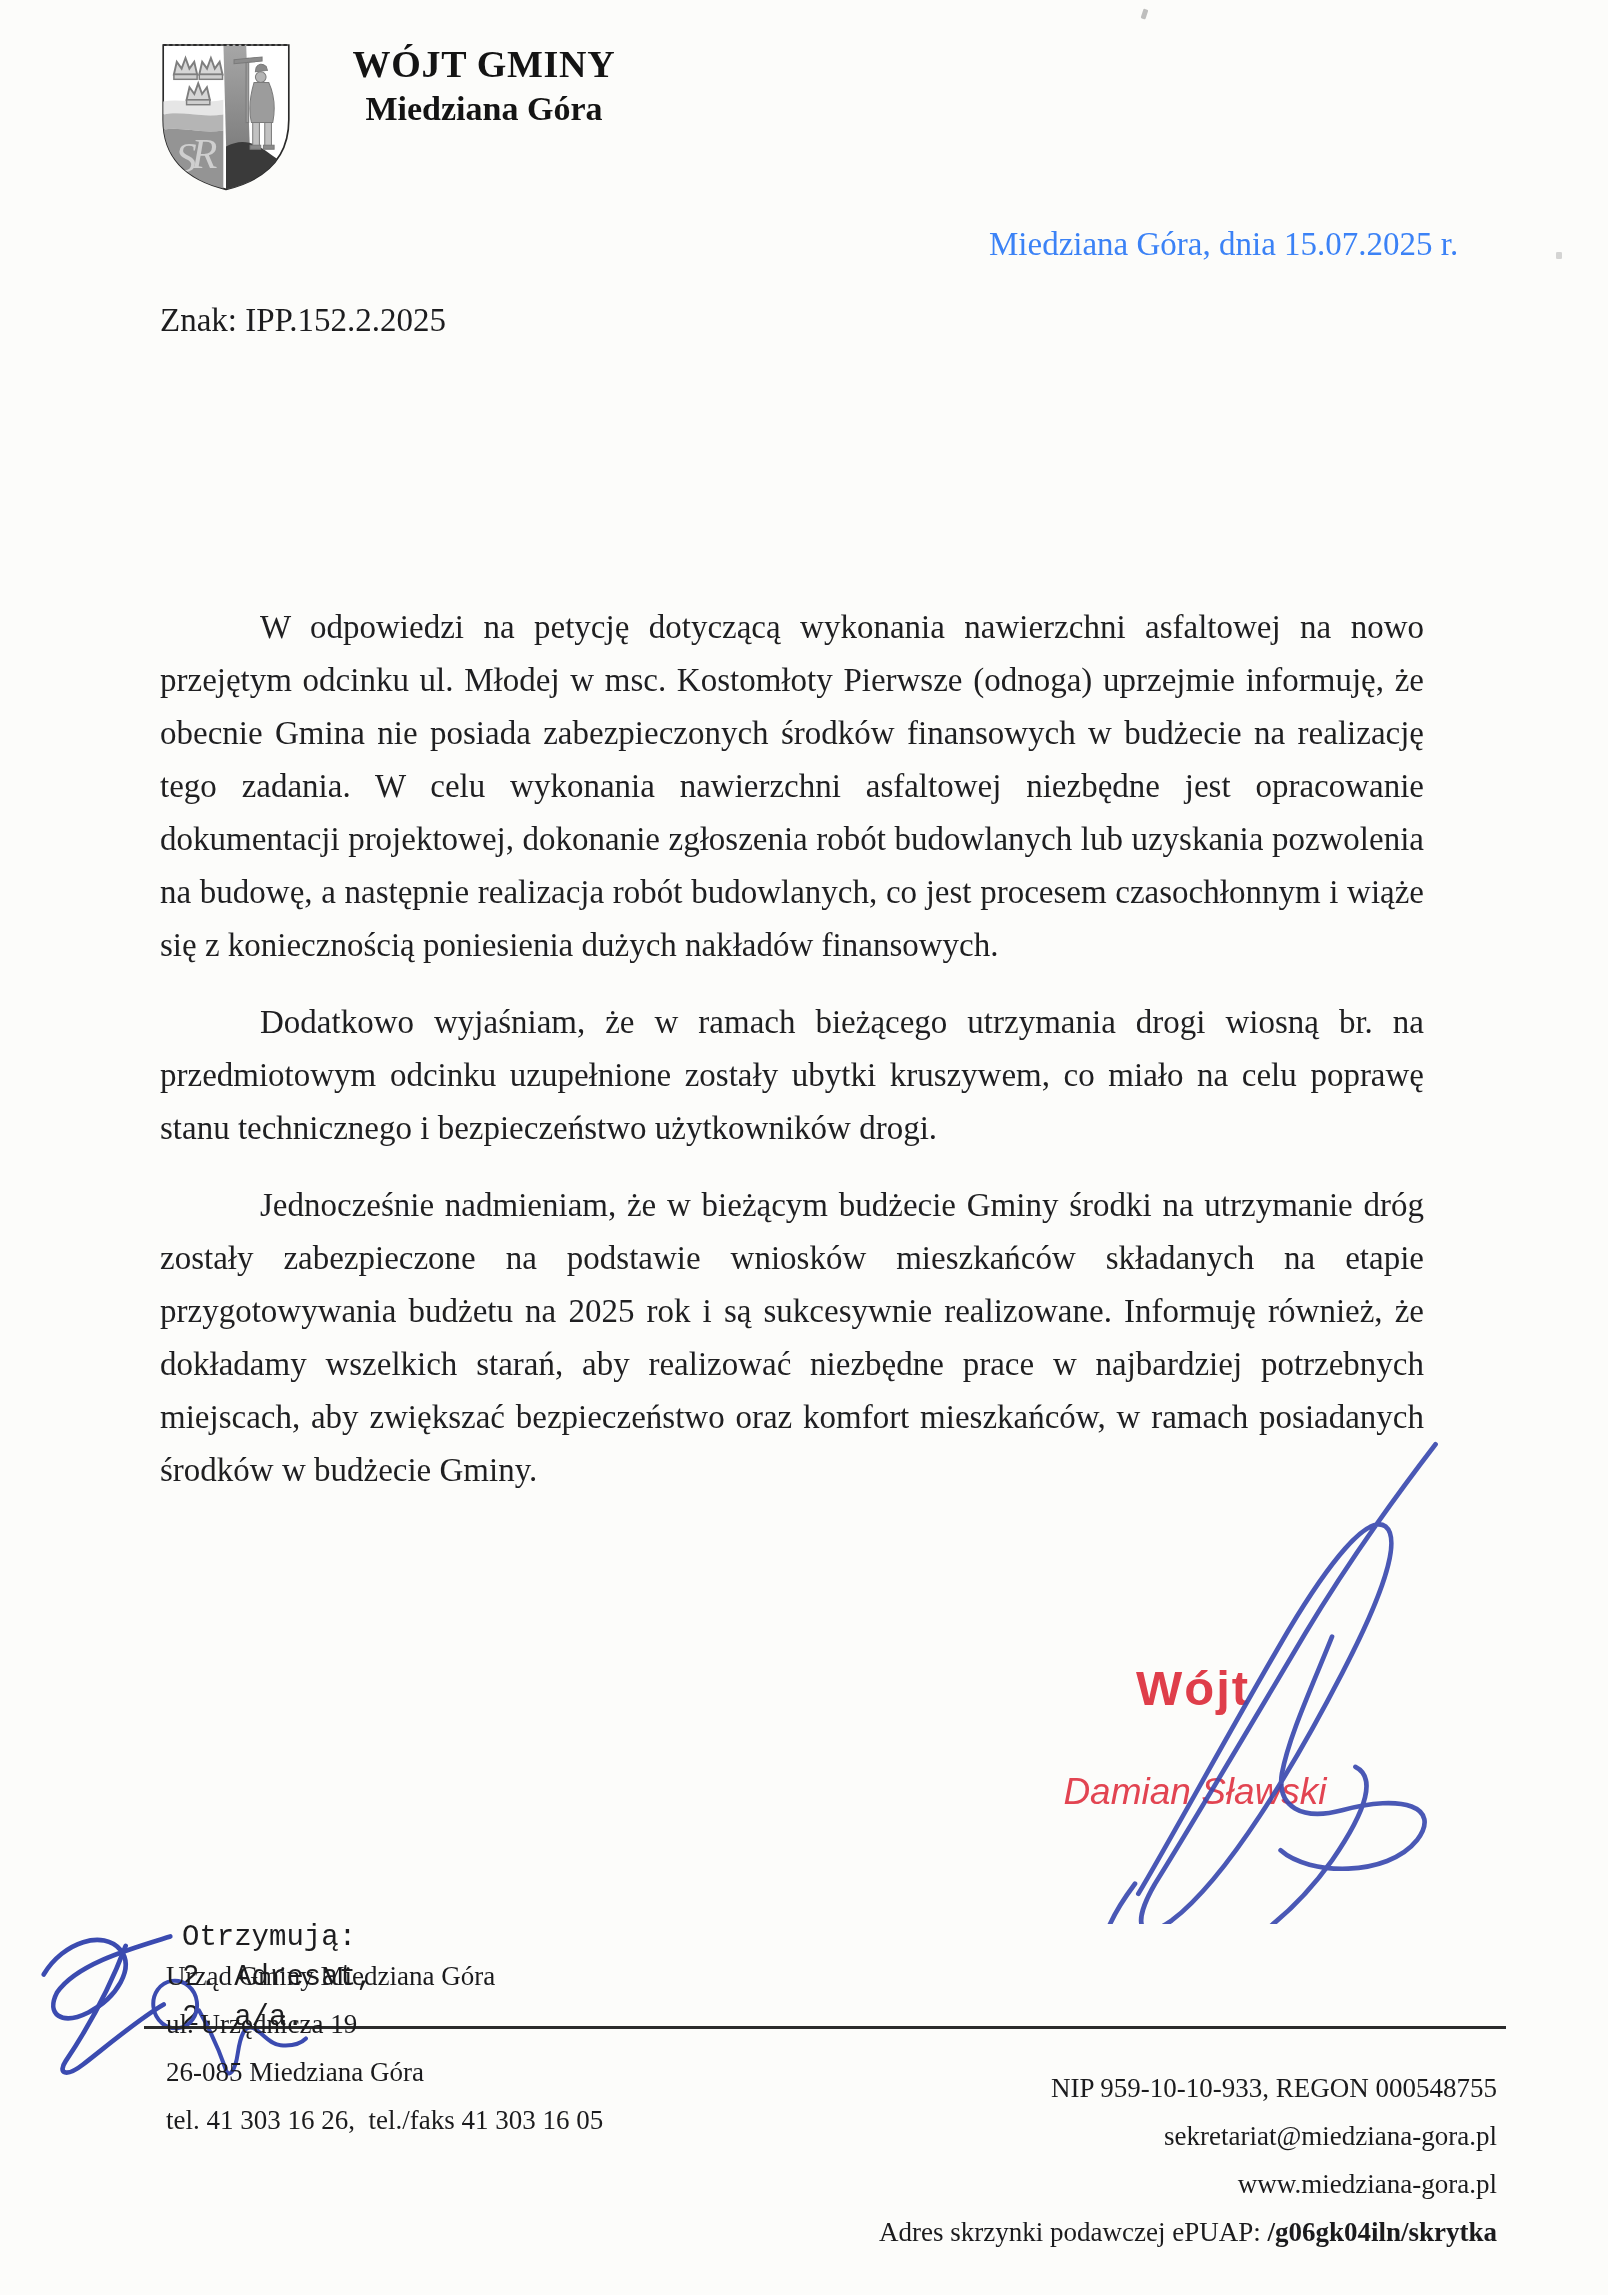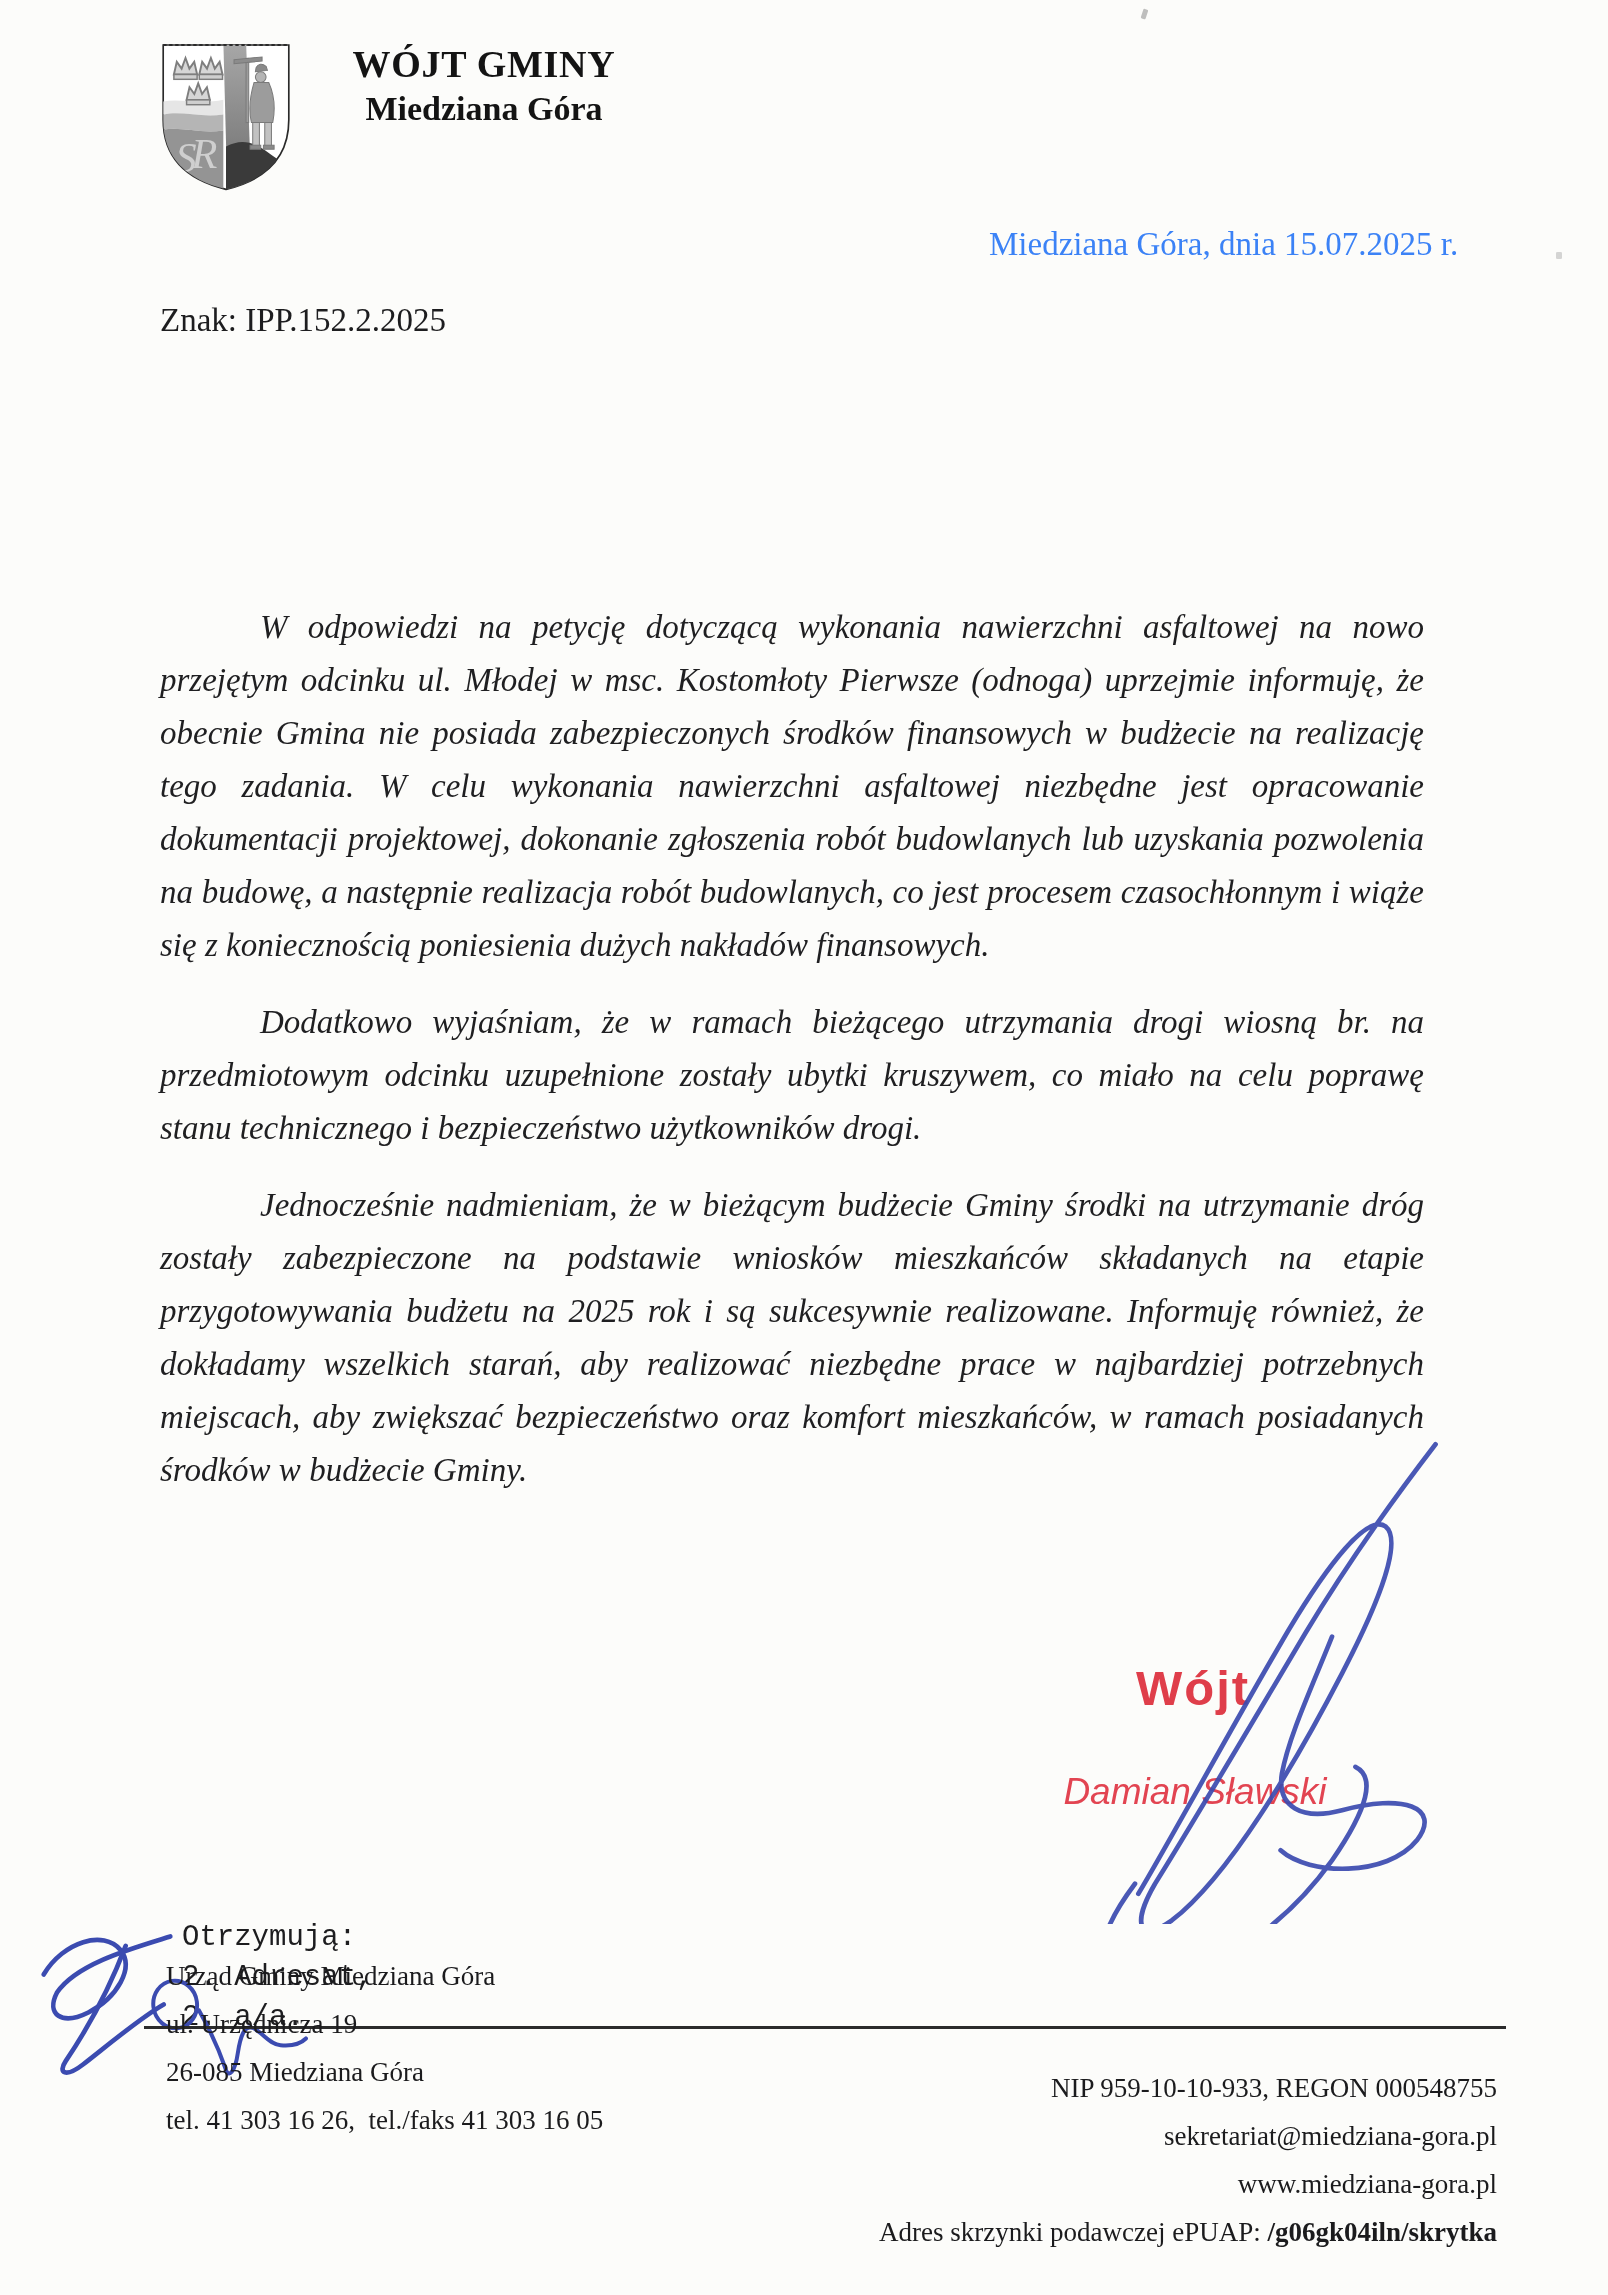--- a/index.html
+++ b/index.html
@@ -18,21 +18,21 @@
   .place-date{position:absolute;left:952px;top:226px;font-size:33px;color:#3b82f6;margin-left:37px;}
   .case-ref{position:absolute;left:160px;top:302px;font-size:33px;color:#1d1d1f;}
 
   .redaction{position:absolute;left:819px;top:371px;width:768px;
     font-family:"Liberation Sans", sans-serif;font-weight:700;font-size:30px;
     line-height:45px;color:#070707;letter-spacing:-0.7px;}
   .redaction div{transform:scaleX(.95);transform-origin:left;}
 
   .body-text{position:absolute;left:160px;top:601px;width:1264px;
     font-size:33px;line-height:53px;text-align:justify;color:#1f1f21;}
-  .body-text p{margin:0 0 24px 0;text-indent:100px;font-style:italic;}
+  .body-text p{margin:0 0 24px 0;text-indent:100px;}
 
   
   .sig-block{position:absolute;left:968px;top:1416px;width:521px;height:508px;}
   .sig-title{position:absolute;left:168px;top:244px;font-family:"Liberation Sans",sans-serif;
     font-weight:700;font-size:49px;letter-spacing:2px;color:#dd2e3c;opacity:.92;}
   .sig-name{position:absolute;left:40px;top:355px;width:374px;text-align:center;
     font-family:"Liberation Sans",sans-serif;font-style:italic;font-weight:500;
     font-size:37px;color:#e03543;opacity:.92;}
   .sig-ink{position:absolute;left:0;top:0;width:521px;height:508px;}
 

